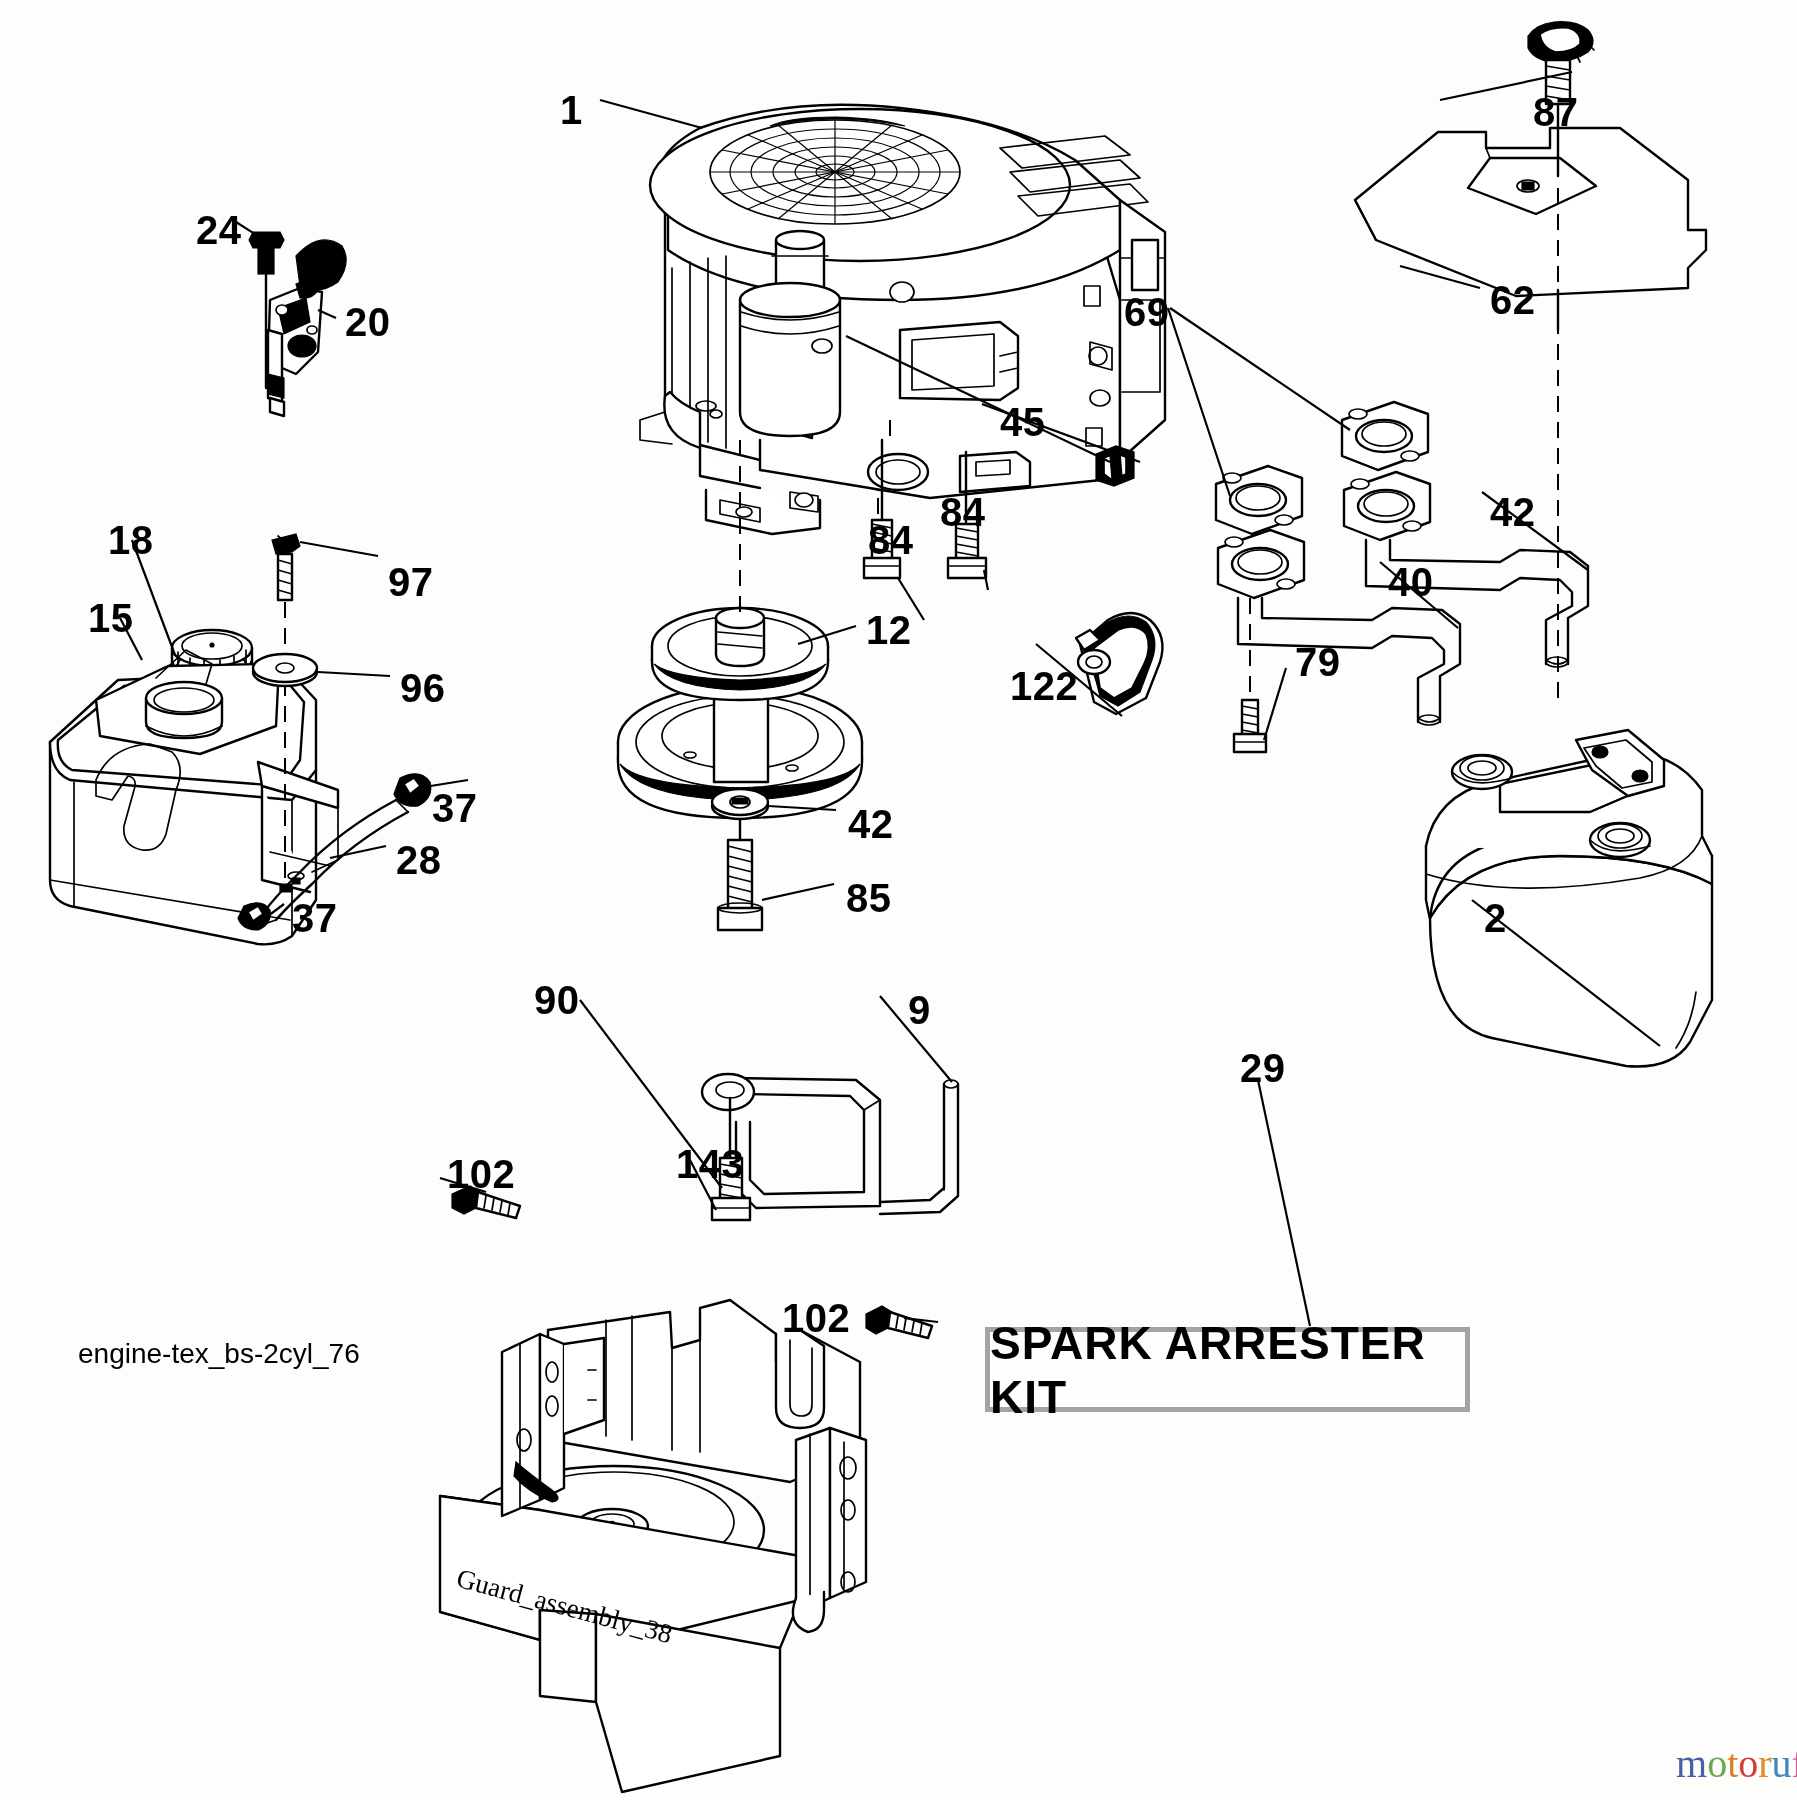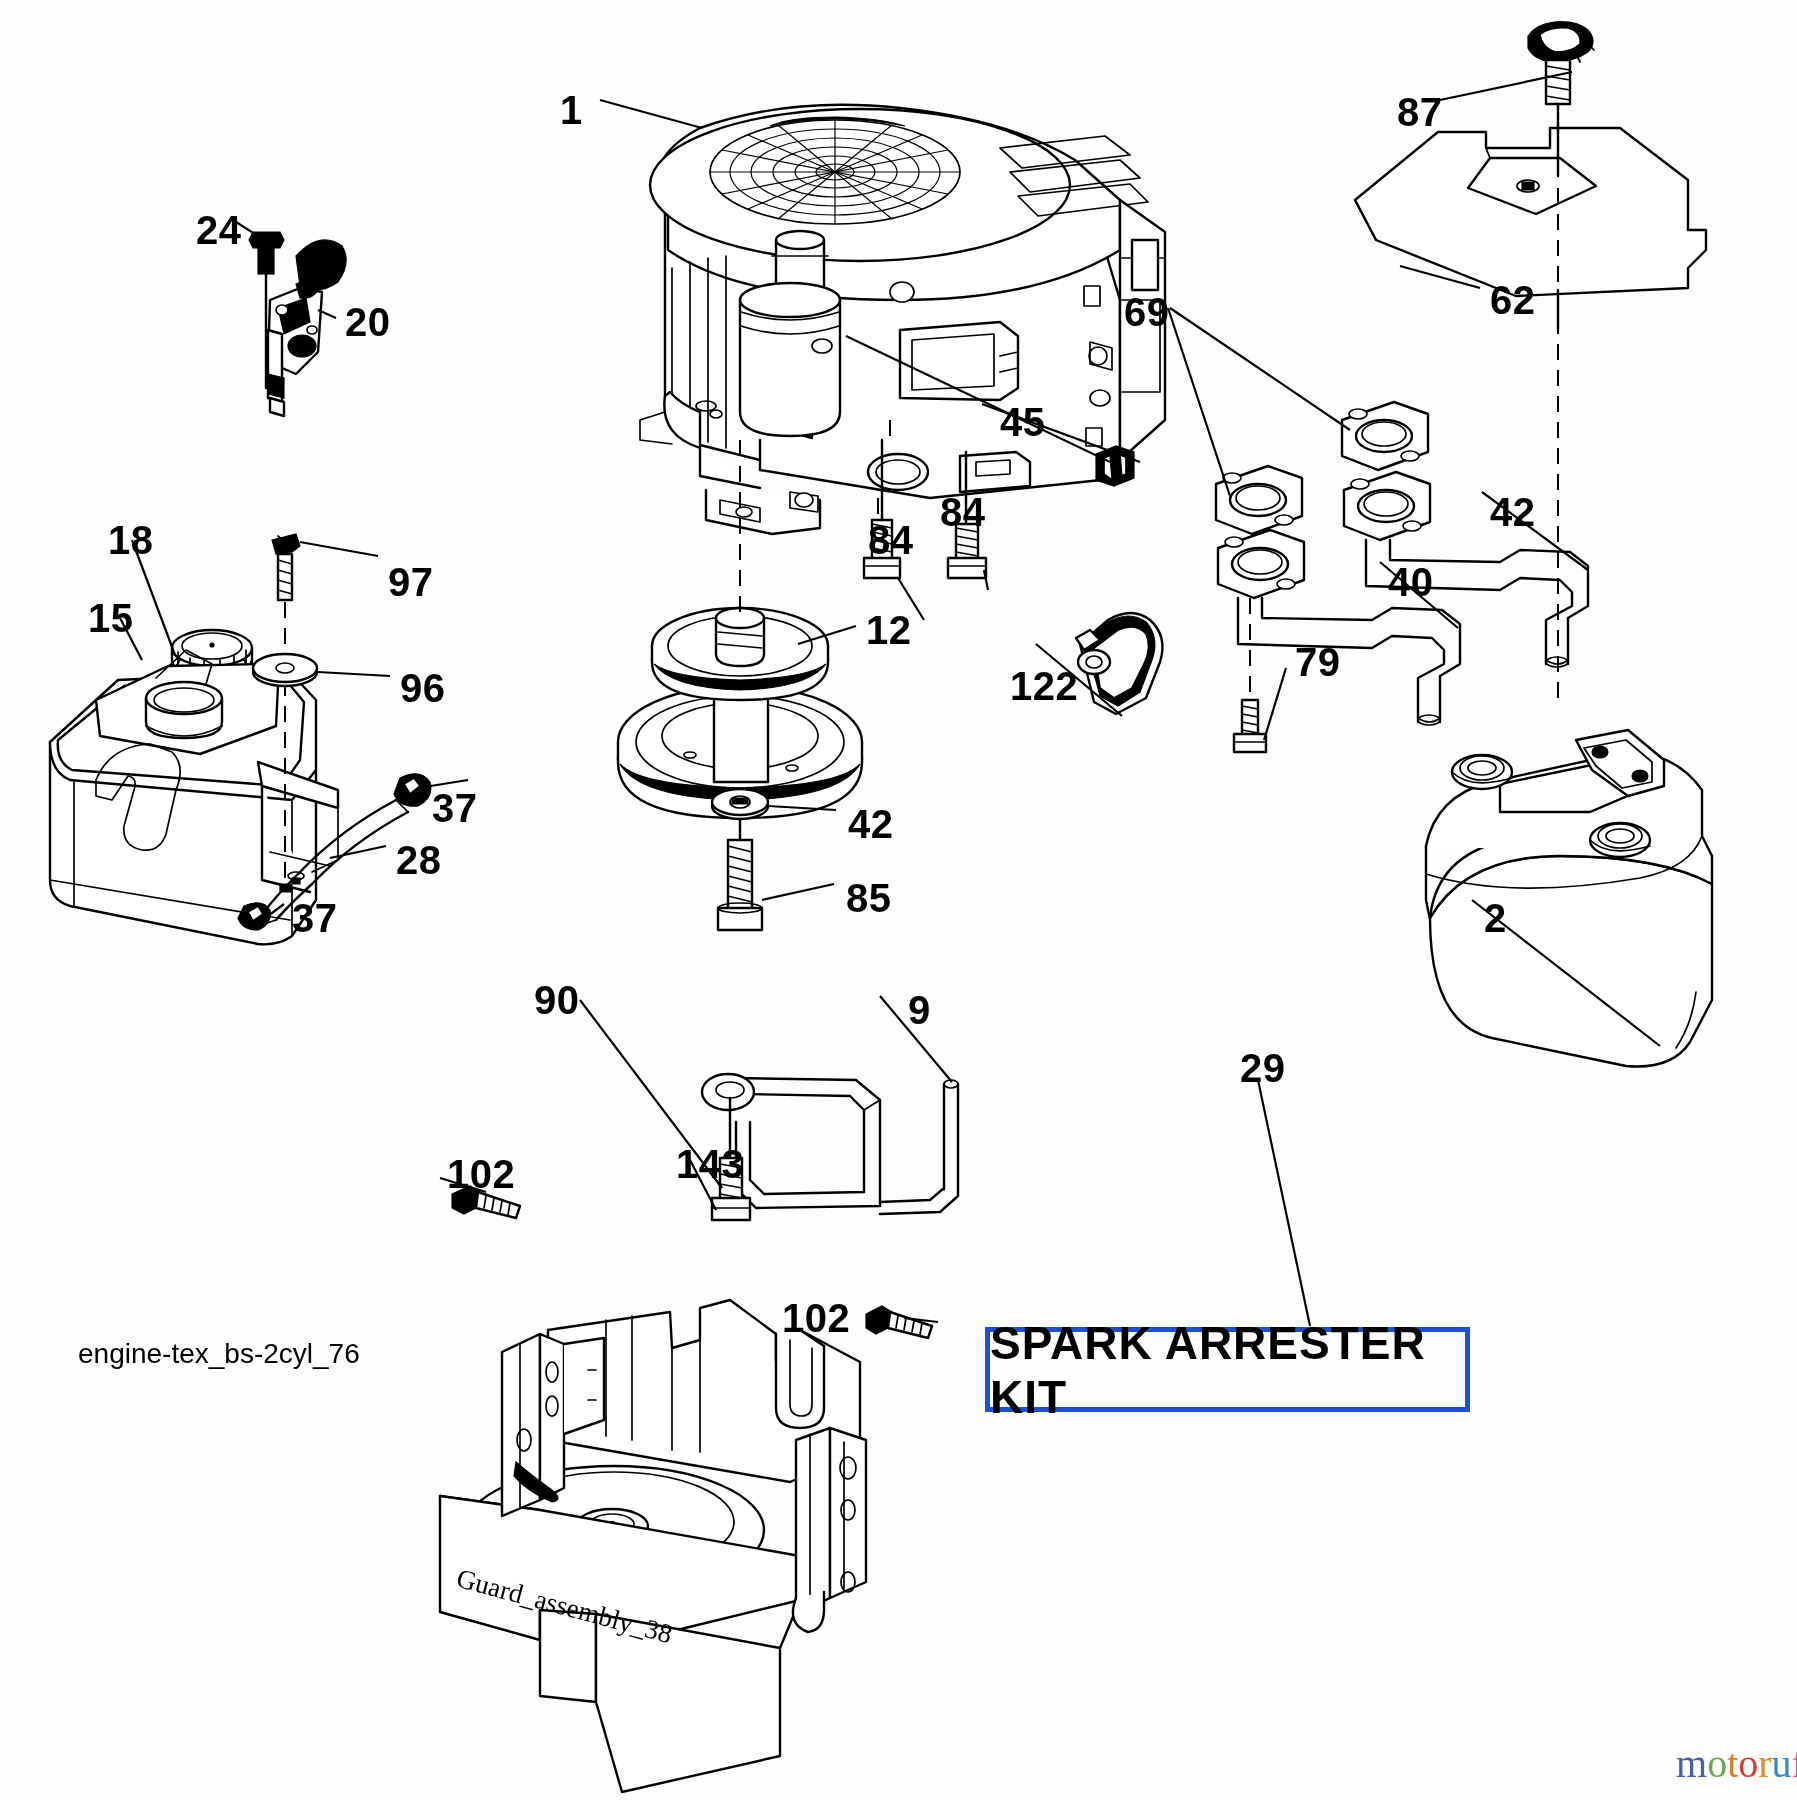--- a/index.html
+++ b/index.html
@@ -3,21 +3,21 @@
 <meta charset="utf-8">
 <title>Engine Parts Diagram</title>
 <style>
   html,body{margin:0;padding:0;background:#fdfdfb;}
   body{font-family:"Liberation Sans", sans-serif;}
   #page{position:relative;width:1797px;height:1800px;background:#fdfdfb;overflow:hidden;}
   svg.layer{position:absolute;left:0;top:0;width:1797px;height:1800px;}
   .callout{position:absolute;font-family:"Liberation Sans",sans-serif;font-weight:bold;color:#000;white-space:nowrap;}
   .cnum{font-size:40px;letter-spacing:0.5px;}
   .caption{position:absolute;font-size:28px;font-weight:normal;color:#000;white-space:nowrap;margin-left:38px;}
-  .kitbox{position:absolute;border:5px solid #1d4ed8;background:#fdfdfb;display:flex;align-items:center;justify-content:center;}
+  .kitbox{position:absolute;border:5px solid #a3a3a3;background:#fdfdfb;display:flex;align-items:center;justify-content:center;}
   .kitbox span{font-size:46px;font-weight:bold;letter-spacing:1px;color:#000;}
   .wm{position:absolute;font-family:"Liberation Serif",serif;font-size:40px;white-space:nowrap;margin-left:44px;}
   .wm i{font-style:normal;}
   .wm .dde{font-size:22px;color:#8a8a8a;}
 </style>
 </head>
 <body>
 
 <div id="page">
 
@@ -569,21 +569,21 @@
       </g>
     </g>
     <path class="lead" d="M904 1318 L938 1322"></path>
 
     <path class="lead" d="M1258 1080 L1310 1326"></path>
   </svg>
 
   <div class="callout cnum" style="left:560px;top:88px">1</div>
   <div class="callout cnum" style="left:196px;top:208px">24</div>
   <div class="callout cnum" style="left:345px;top:300px">20</div>
-  <div class="callout cnum" style="left:1397px;top:90px">87</div>
+  <div class="callout cnum" style="left:1533px;top:90px">87</div>
   <div class="callout cnum" style="left:1490px;top:278px">62</div>
   <div class="callout cnum" style="left:1124px;top:290px">69</div>
   <div class="callout cnum" style="left:1000px;top:400px">45</div>
   <div class="callout cnum" style="left:1490px;top:490px">42</div>
   <div class="callout cnum" style="left:1388px;top:560px">40</div>
   <div class="callout cnum" style="left:940px;top:490px">84</div>
   <div class="callout cnum" style="left:868px;top:518px">84</div>
   <div class="callout cnum" style="left:1295px;top:640px">79</div>
   <div class="callout cnum" style="left:108px;top:518px">18</div>
   <div class="callout cnum" style="left:388px;top:560px">97</div>

